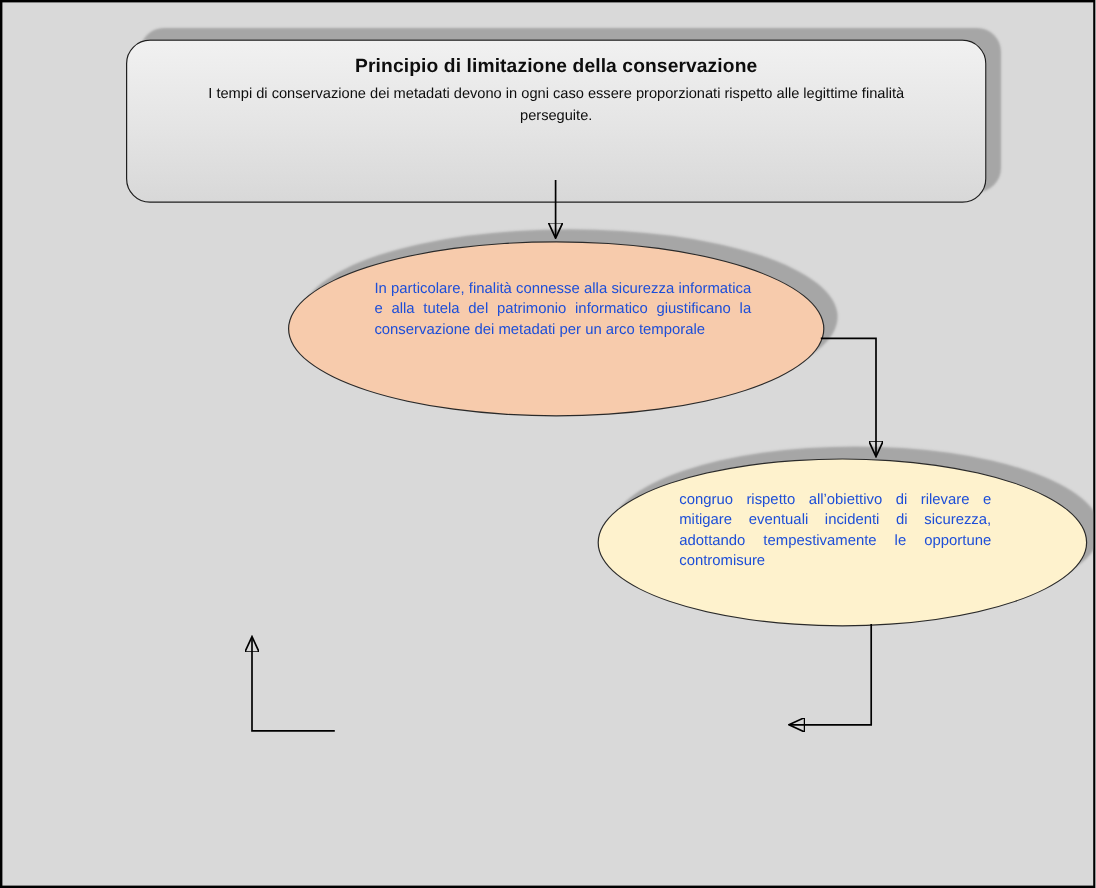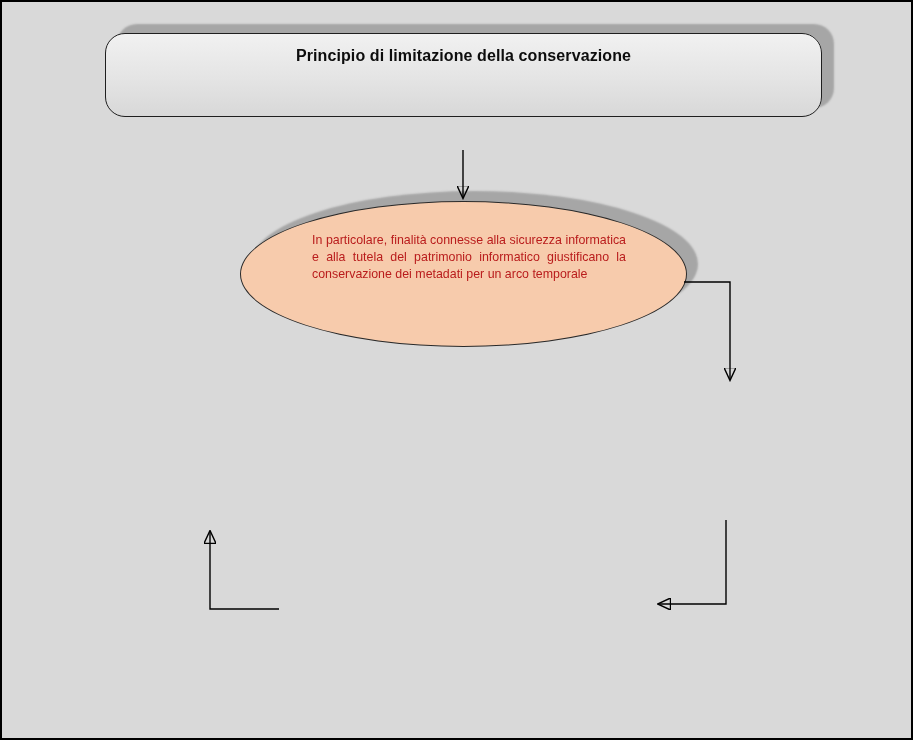--- a/index.html
+++ b/index.html
@@ -15,21 +15,21 @@
     background: #d9d9d9;
     border: 2px solid #000;
     box-sizing: border-box;
     overflow: hidden;
   }
   .title-box {
     position: absolute;
     left: 103px;
     top: 31px;
     width: 717px;
-    height: 84px;
+    height: 136px;
     box-sizing: border-box;
     border: 1px solid #1f1f1f;
     border-radius: 20px;
     background: linear-gradient(180deg, #f1f1f1 0%, #e4e4e4 55%, #d8d8d8 100%);
     box-shadow: 12px -9px 2px #a6a6a6;
     text-align: center;
     color: #0d0d0d;
   }
   .title-box .main-title {
     margin: 13px 30px 4px 30px;
@@ -48,21 +48,21 @@
     border: 1px solid #2a2a2a;
     border-radius: 50%;
     box-sizing: border-box;
     box-shadow: 11px -10px 2px #a6a6a6;
   }
   .node-text {
     position: absolute;
     font-size: 12.4px;
     line-height: 17px;
     text-align: justify;
-    color: #b91c1c;
+    color: #1d4ed8;
   }
   #node-orange { left: 238px; top: 199px; width: 447px; height: 146px; }
   #node-orange .node-text { left: 71px; top: 30px; width: 314px; }
 
   #node-yellow { left: 496px; top: 380px; width: 408px; height: 140px; }
   #node-yellow .node-text { left: 67px; top: 25px; width: 260px; }
 
   #node-blue { left: 276px; top: 536px; width: 379px; height: 157px; }
   #node-blue .node-text { left: 62px; top: 44px; width: 242px; }
 
@@ -81,26 +81,30 @@
     fill: none;
   }
 </style>
 </head>
 <body>
 
 <div class="canvas">
 
   <div class="title-box">
     <div class="main-title">Principio di limitazione della conservazione</div>
+    <p class="sub-title">I tempi di conservazione dei metadati devono in ogni caso essere proporzionati rispetto alle legittime finalità perseguite.</p>
   </div>
 
   <div class="node" id="node-orange" style="background: rgb(247, 203, 172);">
     <div class="node-text">In particolare, finalità connesse alla sicurezza informatica e alla tutela del patrimonio informatico giustificano la conservazione dei metadati per un arco temporale</div>
   </div>
 
+  <div class="node" id="node-yellow" style="background: rgb(254, 242, 205);">
+    <div class="node-text">congruo rispetto all’obiettivo di rilevare e mitigare eventuali incidenti di sicurezza, adottando tempestivamente le opportune contromisure</div>
+  </div>
 
 
 
   <svg class="connectors" width="913" height="740">
     <defs>
       <marker id="arrowhead" markerUnits="userSpaceOnUse" markerWidth="14" markerHeight="12" refX="12.5" refY="6" orient="auto">
         <path d="M0,0 L13,6 L0,12 Z" fill="#000" stroke="none"></path>
       </marker>
     </defs>
     <path d="M461,148 L461,196" marker-end="url(#arrowhead)"></path>

